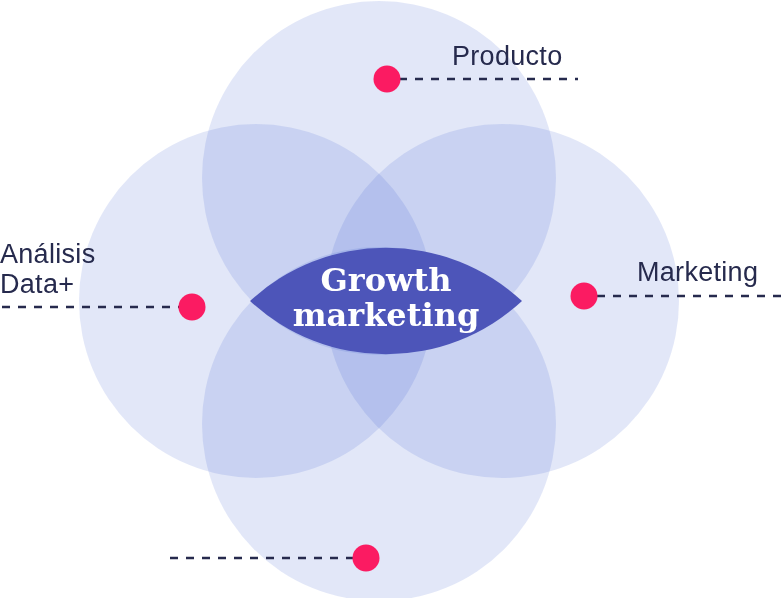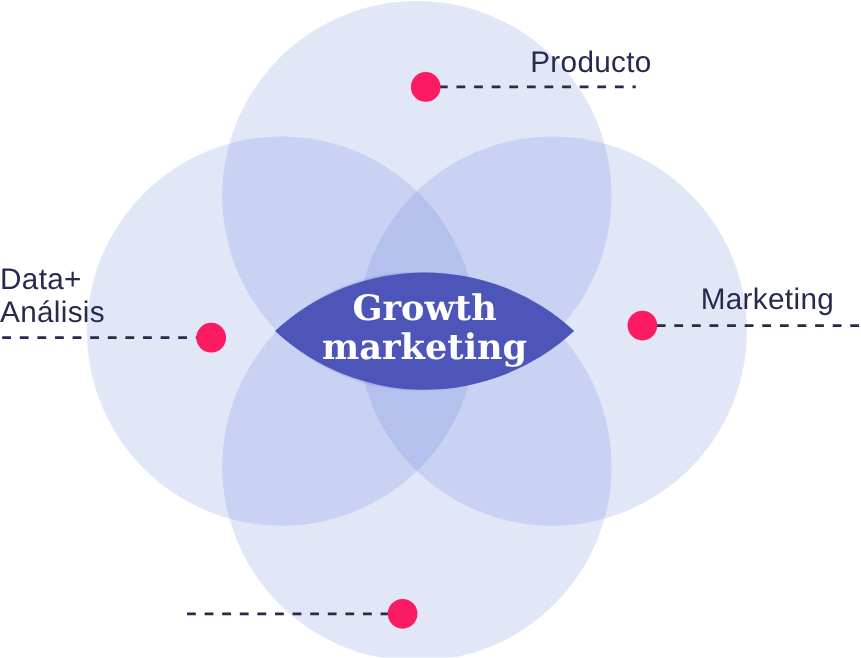--- a/index.html
+++ b/index.html
@@ -22,21 +22,21 @@
   }
   .label {
     position: absolute;
     font-size: 27px;
     font-weight: 500;
     line-height: 30px;
     color: var(--label-text, #262A4D);
     letter-spacing: 0.3px;
     white-space: nowrap;
   }
-  .label-producto  { left: 452px; top: 41px; margin-left: 30px; }
+  .label-producto  { left: 452px; top: 41px; }
   .label-marketing { left: 637px; top: 257px; }
   .label-ventas    { left: 176px; top: 512px; }
   .label-data      { left: 0px;   top: 239px; }
   .center-text {
     font-family: "DejaVu Serif", "Liberation Serif", serif;
     font-weight: bold;
     font-size: 32px;
     fill: var(--center-text, #ffffff);
     text-anchor: middle;
   }
@@ -68,17 +68,17 @@
     <circle cx="366" cy="558" r="13.5" fill="#FB1B62"></circle>
     <circle cx="192" cy="307" r="13.5" fill="#FB1B62"></circle>
   </svg>
 
   <div class="label label-producto">Producto</div>
 
   <div class="label label-marketing">Marketing</div>
 
 
   <div class="label label-data">
+    <div>Análisis</div>
     <div>Data+</div>
-    <div>Análisis</div>
   </div>
 
 </div>
 
 </body></html>

